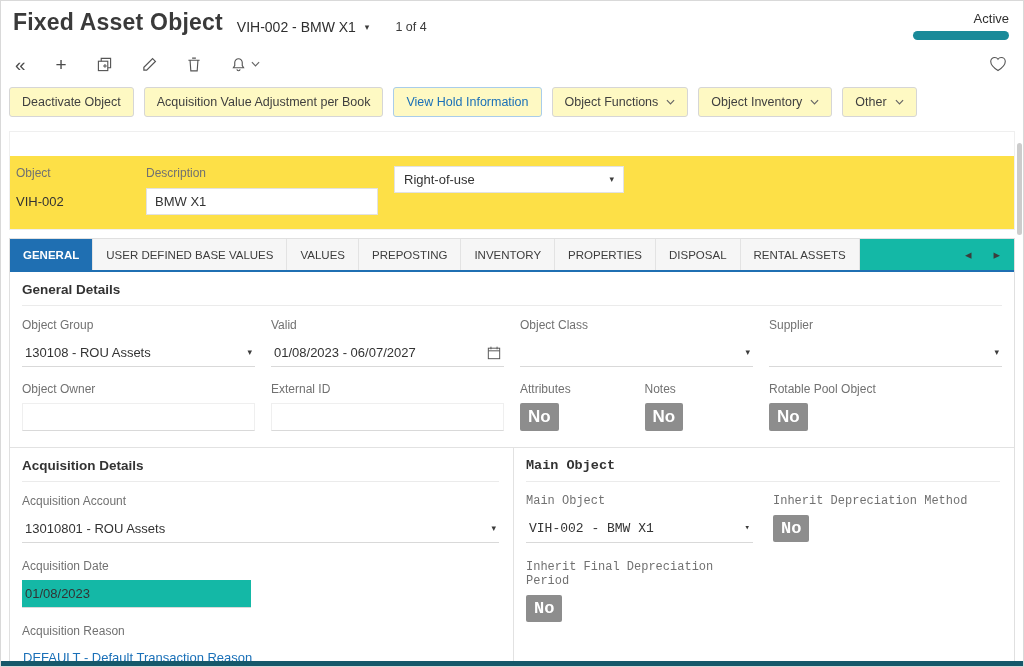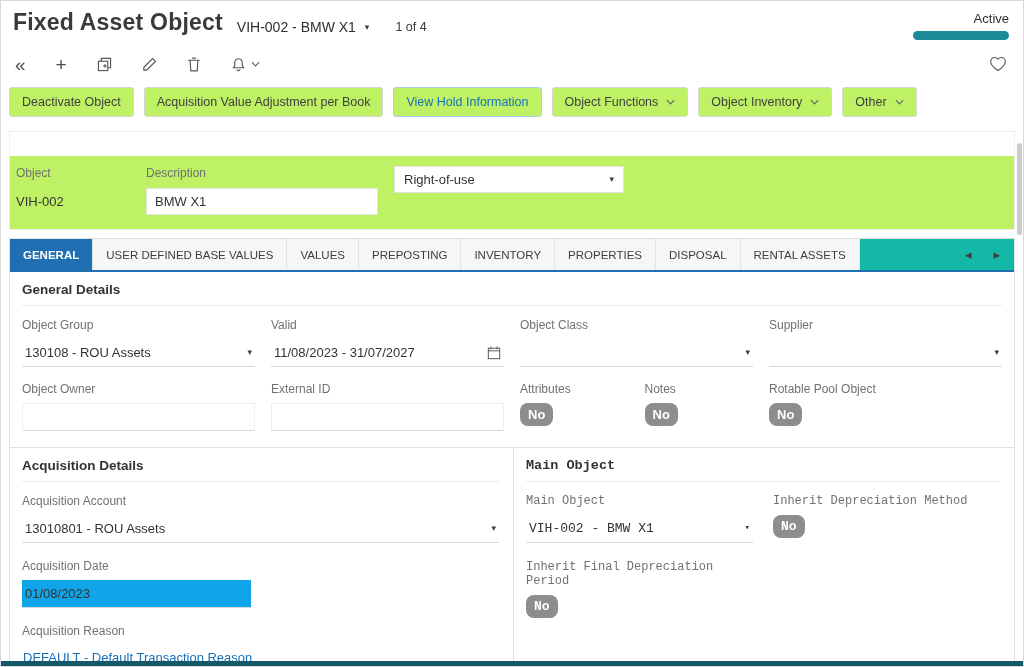--- a/index.html
+++ b/index.html
@@ -19,50 +19,50 @@
 
   
   .toolbar { display:flex; align-items:center; gap:30px; padding:8px 16px 6px 14px; height:36px; }
   .tb-icon { display:flex; align-items:center; gap:5px; color:#555; cursor:pointer; font-size:17px; line-height:1; }
   .tb-icon.glyph { font-size:19px; color:#4c4c4c; }
   .tb-right { margin-left:auto; }
   .tb-icon svg { display:block; }
 
   
   .actions { display:flex; gap:10px; padding:6px 8px 10px 8px; height:42px; }
-  .btn { display:flex; align-items:center; gap:8px; border:1px solid #d6d6d6; background:#bef264; border-radius:3px; padding:0 12px; font-size:12.5px; color:#3f3f3f; cursor:pointer; white-space:nowrap; height:30px; font-family:inherit; }
+  .btn { display:flex; align-items:center; gap:8px; border:1px solid #d6d6d6; background:#fef9c3; border-radius:3px; padding:0 12px; font-size:12.5px; color:#3f3f3f; cursor:pointer; white-space:nowrap; height:30px; font-family:inherit; }
   .btn.link-btn { color:#1a70b8; border-color:#a9cdea; }
 
   
   .summary-card { margin:8px 8px 0; border:1px solid #efefef; }
   .summary-top { height:24px; background:#fff; }
-  .summary-body { background:#bef264; padding:10px 6px 14px 6px; display:grid; grid-template-columns:130px 248px 255px auto; }
+  .summary-body { background:#fde047; padding:10px 6px 14px 6px; display:grid; grid-template-columns:130px 248px 255px auto; }
   .sfield .field-label { margin-bottom:8px; }
   .field-label { font-size:12px; color:#717171; }
   .sum-text { font-size:13px; color:#333; padding-top:6px; }
   .sum-input { width:232px; height:27px; border:1px solid #e2e2e2; background:#fff; font-size:13px; color:#333; padding:0 8px; outline:none; font-family:inherit; }
   .sum-select { width:230px; height:27px; border:1px solid #e2e2e2; background:#fff; font-size:13px; color:#333; padding:0 9px; display:flex; align-items:center; justify-content:space-between; cursor:pointer;gap:46px; }
 
   
   .main-card { flex:1; margin:8px 8px 0; border:1px solid #e0e0e0; background:#fff; display:flex; flex-direction:column; min-height:0; }
   .tabs { display:flex; align-items:stretch; border-bottom:2px solid #1f6fb2; background:#14b8a6; }
   .tab { padding:10px 13px 9px; font-size:11.5px; color:#3d3d3d; background:#f6f6f6; border-right:1px solid #e3e3e3; cursor:pointer; white-space:nowrap; }
   .tab.active { background:#1f6fb2; color:#fff; font-weight:700; }
   .tab-scroll { margin-left:auto; display:flex; align-items:center; gap:22px; padding:0 14px; color:#3c3c3c; font-size:13px; }
   .tab-scroll span { cursor:pointer; }
 
   .content { flex:1; display:flex; flex-direction:column; min-height:0; }
   .gd { padding:10px 12px 0; }
   .section-title { font-size:13.5px; font-weight:700; color:#333; padding-bottom:8px; border-bottom:1px solid #ebebeb; }
   .gd-grid { display:grid; grid-template-columns:repeat(4,1fr); column-gap:16px; margin-top:12px; }
   .field .field-label { margin-bottom:7px; }
   .fv { display:flex; align-items:center; justify-content:space-between; font-size:13px; color:#333; border-bottom:1px solid #d9d9d9; padding:0 3px; height:28px; cursor:pointer; background:#fff; }
-  .fv.readonly { background:#0ea5e9; cursor:default;text-align:center; }
+  .fv.readonly { background:#14b8a6; cursor:default;text-align:center; }
   .txt-input { width:100%; height:28px; border:1px solid #efefef; border-bottom:1px solid #d9d9d9; background:#fff; font-size:13px; padding:0 6px; outline:none; font-family:inherit; }
-  .badge { display:inline-block; background:#8d8d8d; color:#fff; font-size:13px; font-weight:700; padding:4px 8px; border-radius:8px; cursor:pointer; }
+  .badge { display:inline-block; background:#8d8d8d; color:#fff; font-size:17px; font-weight:700; padding:4px 8px; border-radius:2px; cursor:pointer; }
   .pair { display:flex; gap:16px; }
   .pair > div { flex:1; }
 
   .split { flex:1; display:flex; border-top:1px solid #e2e2e2; margin-top:16px; min-height:0; }
   .panel-left { width:50.2%; border-right:1px solid #e2e2e2; padding:10px 14px 0 12px; }
   .panel-right { width:49.8%; padding:10px 14px 0 12px;font-family:Liberation Mono, monospace; }
   .stack { margin-top:12px; }
   .stack .field { margin-bottom:16px; }
   .half { width:48%; }
   .link { font-size:13px; color:#1a70b8; cursor:pointer; padding:5px 1px; display:inline-block; }
@@ -193,21 +193,21 @@
           <div class="field">
             <div class="field-label">Object Group</div>
             <div class="fv">
               <span>130108 - ROU Assets</span>
               <span class="caret">▾</span>
             </div>
           </div>
           <div class="field">
             <div class="field-label">Valid</div>
             <div class="fv">
-              <span>11/08/2023 - 31/07/2027</span>
+              <span>01/08/2023 - 06/07/2027</span>
               <svg width="14" height="14" viewBox="0 0 16 16">
                   <rect x="1.5" y="2.5" width="13" height="12" fill="none" stroke="#555" stroke-width="1.1"></rect>
                   <path d="M1.5 5.5h13M4.5 0.8v3M11.5 0.8v3" stroke="#555" stroke-width="1.1" fill="none"></path>
                 </svg>
             </div>
           </div>
           <div class="field">
             <div class="field-label">Object Class</div>
             <div class="fv">
               <span></span>

